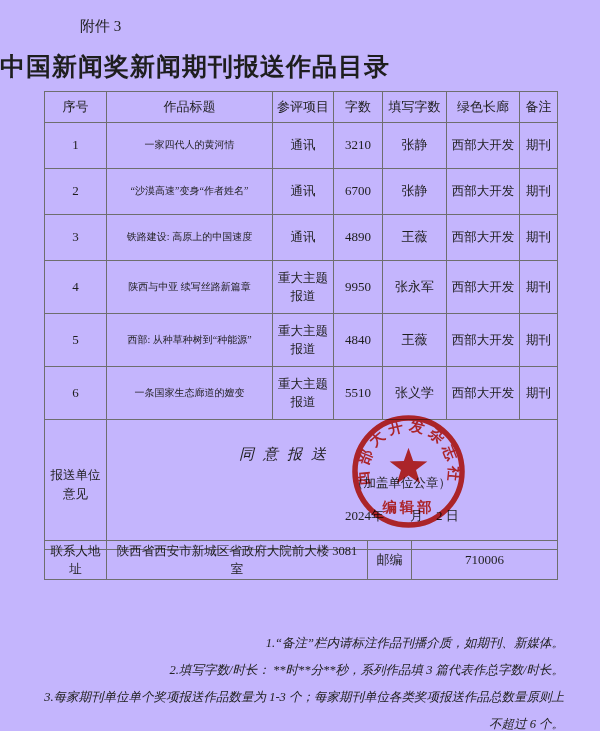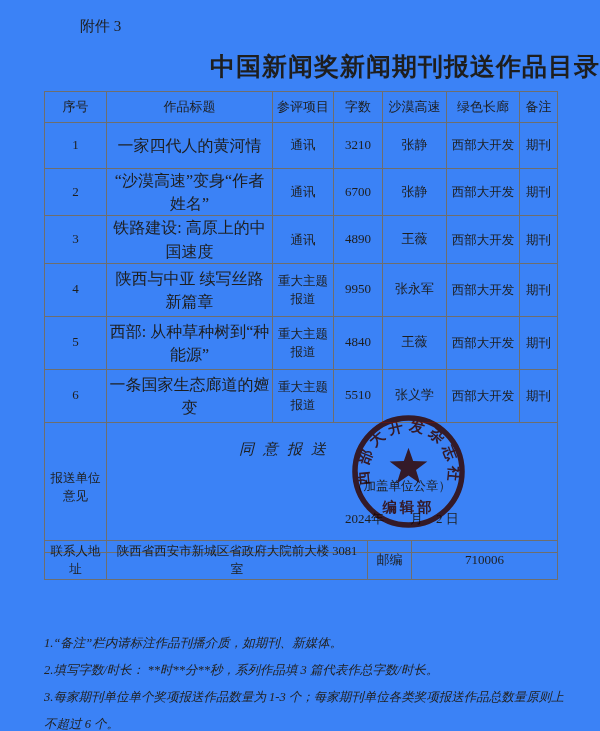--- a/index.html
+++ b/index.html
@@ -1,61 +1,61 @@
 <!DOCTYPE html>
 <html><head>
 <meta charset="utf-8">
 <style>
   html,body { margin:0; padding:0; background:#ffffff; }
   .page {
-    position:relative; width:600px; height:731px; background:#3b82f6;
+    position:relative; width:600px; height:731px; background:#c4b5fd;
     font-family:"Liberation Serif","DejaVu Serif",serif; color:#1e1e1e;
     overflow:hidden;
   }
   .attachment { position:absolute; left:80px; top:17px; font-size:15px; }
   .doc-title {
-    position:absolute; left:0; right:0; top:50px; text-align:right;
+    position:absolute; left:0; right:0; top:50px; text-align:left;
     font-family:"Liberation Sans","DejaVu Sans",sans-serif;
-    font-size:25px; font-weight:600; letter-spacing:1px;margin-left:24px;
+    font-size:25px; font-weight:600; letter-spacing:1px;
   }
   table { border-collapse:collapse; table-layout:fixed; }
   td {
     border:1px solid #6e6e6e; text-align:center; vertical-align:middle;
     font-size:13px; padding:0 2px; line-height:1.45; overflow:hidden;
   }
   .main-table { position:absolute; left:44px; top:91px; }
   .contact-table { position:absolute; left:44px; top:540px; }
   .hdr td { height:30px; }
   .r-sm td { height:45px; }
   .r-lg td { height:52px; }
-  .title-cell { font-size:16px; }
+  .title-cell { font-size:10px; }
   .small-cell { font-size:12.5px;margin-left:48px; }
   .opinion-row td { height:129px; }
   .opinion-cell { position:relative; padding:0; }
   .approval {
-    position:absolute; left:132px; top:16px; font-size:15px;
+    position:absolute; left:132px; top:24px; font-size:15px;
     letter-spacing:9px; font-style:italic; white-space:nowrap;
   }
   .seal-note {
     position:absolute; left:244px; top:54px; font-size:12.5px; white-space:nowrap;
   }
   .seal-date {
     position:absolute; left:238px; top:87px; font-size:13px; white-space:nowrap;
   }
   .contact-r1 td { height:38px; }
   .contact-r2 td { height:38px; }
   .stamp {
     position:absolute; left:349px; top:412px; width:119px; height:119px;
     mix-blend-mode:multiply; opacity:0.93; pointer-events:none;
   }
   .footnotes {
     position:absolute; left:44px; top:630px; width:520px;
     font-size:12.5px; font-style:italic; line-height:27px; color:#222;
   }
-  .footnote { margin:0; }
+  .footnote { margin:0;text-align:right; }
 </style>
 </head>
 <body>
 
 <div class="page">
 
   <div class="attachment">附件 3</div>
   <div class="doc-title">中国新闻奖新闻期刊报送作品目录</div>
 
   <table class="main-table">
@@ -67,21 +67,21 @@
         <col style="width:64px">
         <col style="width:73px">
         <col style="width:38px">
     </colgroup>
     <tbody>
         <tr class="hdr">
       <td>序号</td>
       <td>作品标题</td>
       <td>参评项目</td>
       <td>字数</td>
-      <td>沙漠高速</td>
+      <td>填写字数</td>
       <td>绿色长廊</td>
       <td>备注</td>
     </tr>
     <tr class="r-sm">
       <td>1</td>
       <td class="title-cell">一家四代人的黄河情</td>
       <td class="small-cell">通讯</td>
       <td>3210</td>
       <td>张静</td>
       <td class="small-cell">西部大开发</td>

